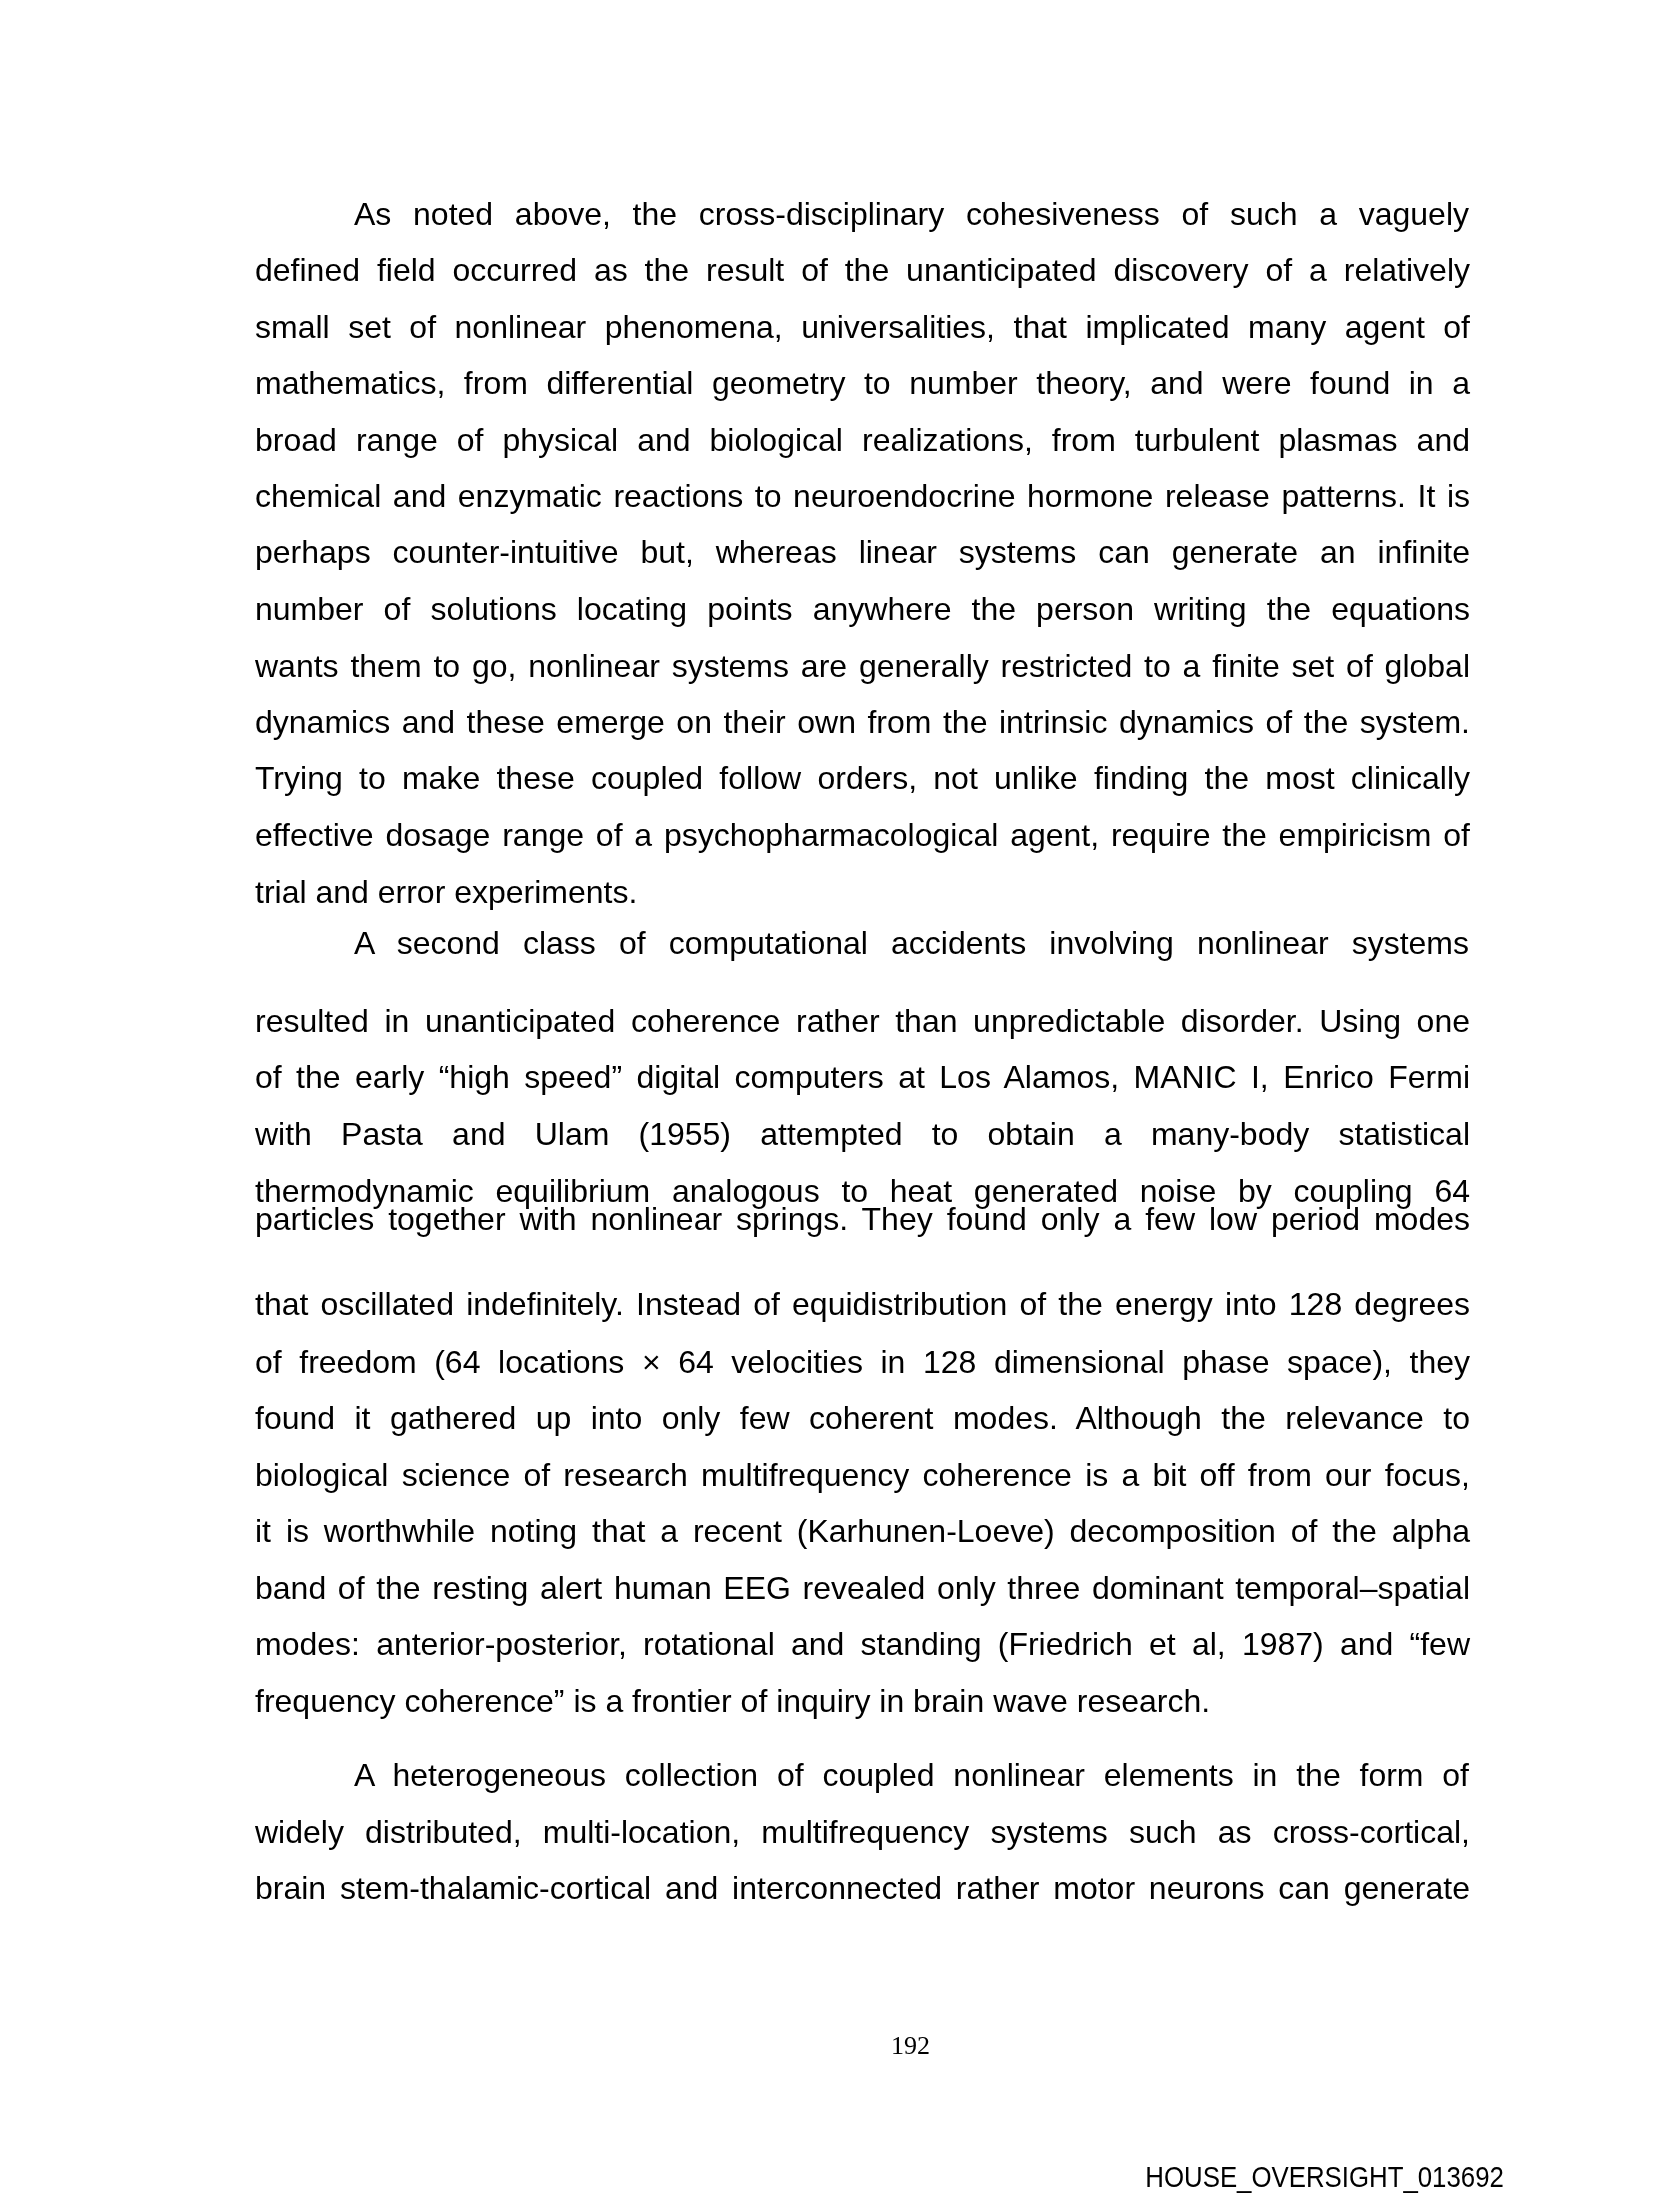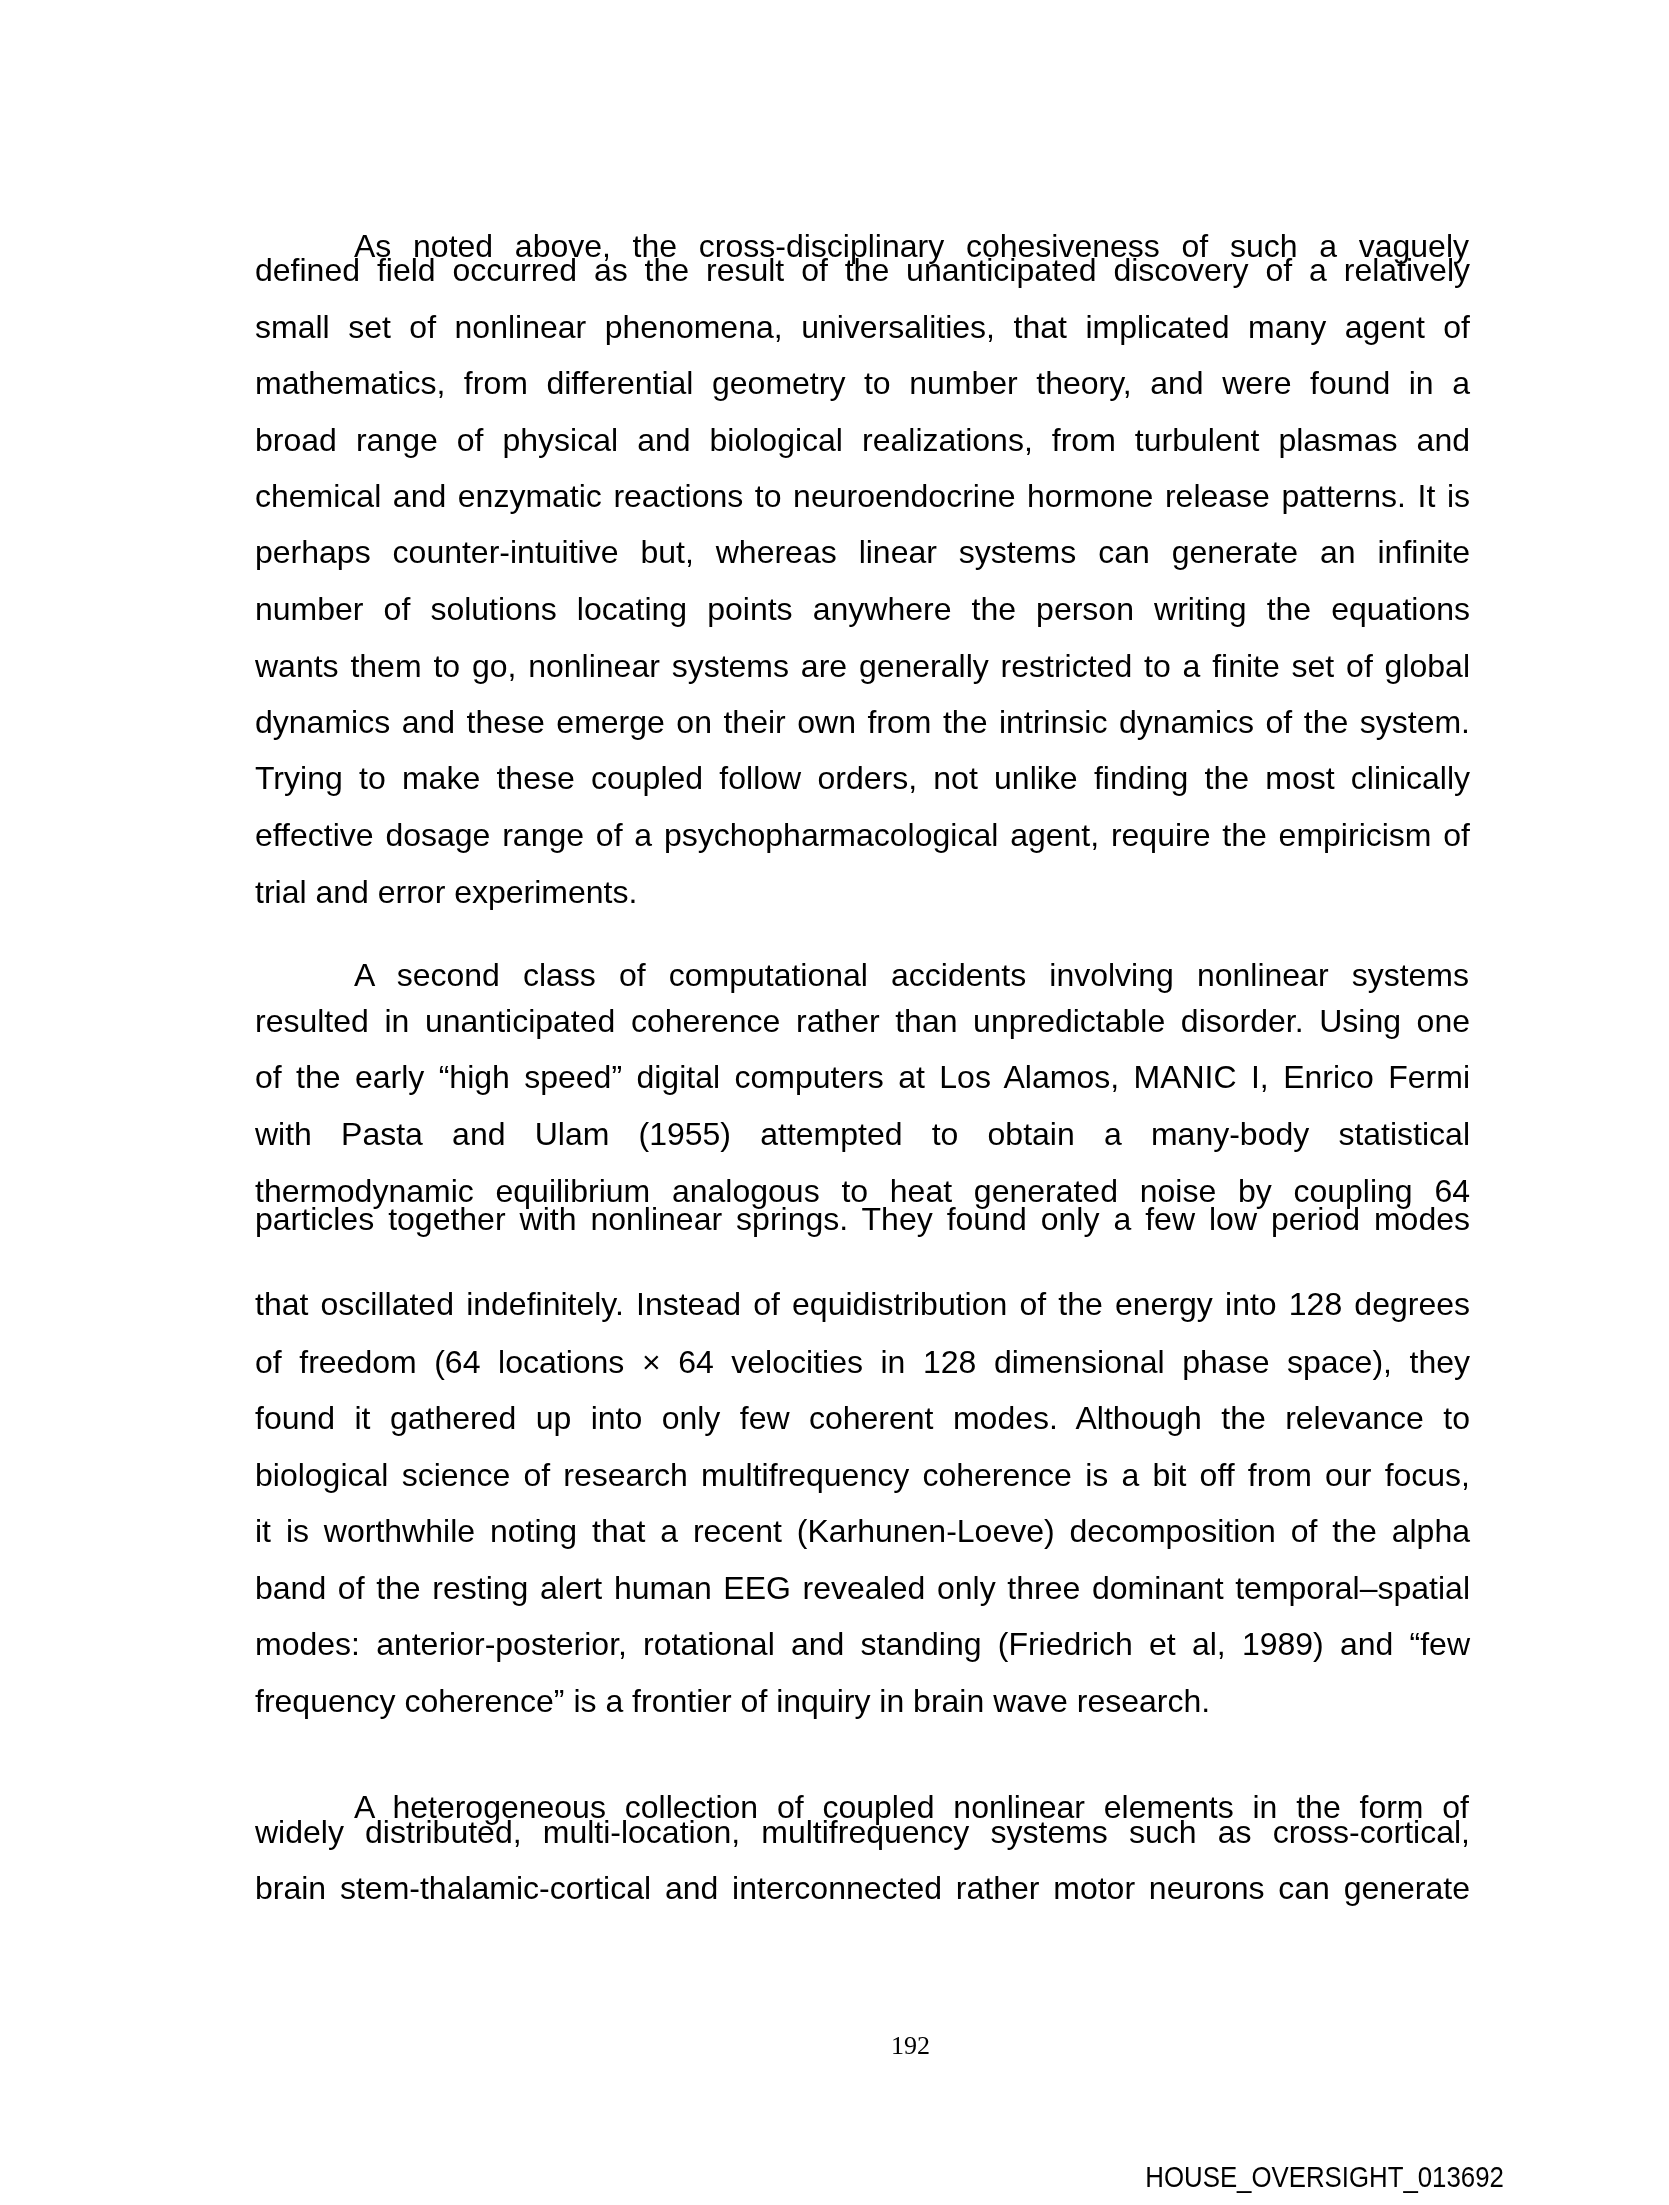--- a/index.html
+++ b/index.html
@@ -37,21 +37,20 @@
     height: 39px;
     white-space: nowrap;
     text-align: justify;
     text-align-last: justify;
     text-justify: inter-word;
     word-spacing: 0;
   }
   .line.indent {
     left: 99px;
     width: 1115px;
-    margin-top: 32px;
   }
   .line.last {
     text-align: right;
     text-align-last: left;
   }
   .page-number {
     position: absolute;
     left: 799px;
     width: 131px;
     top: 2029px;
@@ -100,21 +99,21 @@
       <div class="line" style="top:1058px">of the early “high speed” digital computers at Los Alamos, MANIC I, Enrico Fermi</div>
       <div class="line" style="top:1115px">with Pasta and Ulam (1955) attempted to obtain a many-body statistical</div>
       <div class="line" style="top:1172px">thermodynamic equilibrium analogous to heat generated noise by coupling 64</div>
       <div class="line" style="top:1200px">particles together with nonlinear springs. They found only a few low period modes</div>
       <div class="line" style="top:1285px">that oscillated indefinitely. Instead of equidistribution of the energy into 128 degrees</div>
       <div class="line" style="top:1343px">of freedom (64 locations × 64 velocities in 128 dimensional phase space), they</div>
       <div class="line" style="top:1399px">found it gathered up into only few coherent modes. Although the relevance to</div>
       <div class="line" style="top:1456px">biological science of research multifrequency coherence is a bit off from our focus,</div>
       <div class="line" style="top:1512px">it is worthwhile noting that a recent (Karhunen-Loeve) decomposition of the alpha</div>
       <div class="line" style="top:1569px">band of the resting alert human EEG revealed only three dominant temporal–spatial</div>
-      <div class="line" style="top:1625px">modes: anterior-posterior, rotational and standing (Friedrich et al, 1989) and “few</div>
+      <div class="line" style="top:1625px">modes: anterior-posterior, rotational and standing (Friedrich et al, 1987) and “few</div>
       <div class="line last" style="top:1682px">frequency coherence” is a frontier of inquiry in brain wave research.</div>
     </div>
 
     <div>
       <div class="line indent" style="top:1756px">A heterogeneous collection of coupled nonlinear elements in the form of</div>
       <div class="line" style="top:1813px">widely distributed, multi-location, multifrequency systems such as cross-cortical,</div>
       <div class="line" style="top:1869px">brain stem-thalamic-cortical and interconnected rather motor neurons can generate</div>
     </div>
   </div>
 

